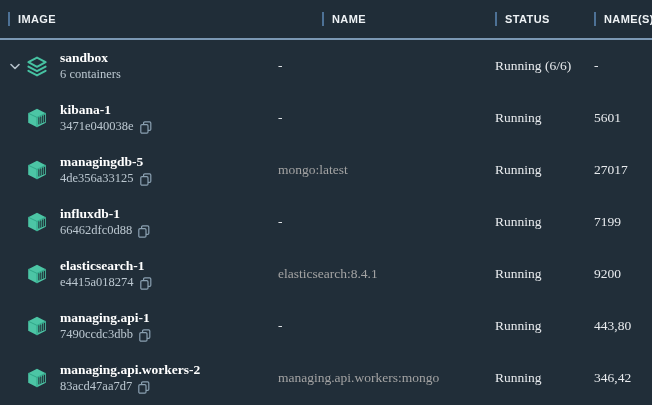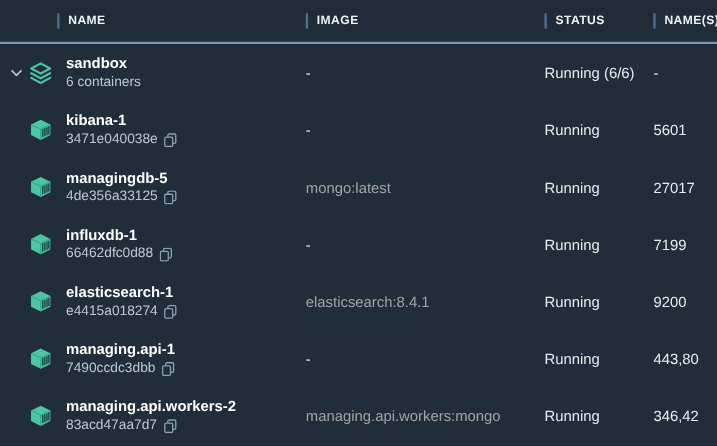--- a/index.html
+++ b/index.html
@@ -37,20 +37,21 @@
     background:#4d7196;
     margin-right:8px;
     flex:0 0 auto;
   }
   
   .row{
     display:grid;
     grid-template-columns:270px 217px 99px 66px;
     height:52px;
     box-sizing:border-box;
+    font-family:Liberation Serif, serif;
   }
   .cell{
     display:flex;align-items:center;
     padding-left:8px;
     box-sizing:border-box;
     font-size:13.5px;
     color:#e8ebee;
     overflow:hidden;
     white-space:nowrap;
   }
@@ -90,27 +91,27 @@
     </g>
     <g id="ic-chevron">
       <polyline points="1,1.5 5,5.5 9,1.5" fill="none" stroke="#b6c2cb" stroke-width="1.6" stroke-linecap="round" stroke-linejoin="round"></polyline>
     </g>
   </defs>
 </svg>
 
 <div class="app">
 
   <div class="table-header">
+    <div class="hcell">
+      <span class="colbar"></span>
+      <span>IMAGE</span>
+    </div>
     <div class="hcell first">
       <span class="colbar"></span>
       <span>NAME</span>
-    </div>
-    <div class="hcell">
-      <span class="colbar"></span>
-      <span>IMAGE</span>
     </div>
     <div class="hcell">
       <span class="colbar"></span>
       <span>STATUS</span>
     </div>
     <div class="hcell">
       <span class="colbar"></span>
       <span>NAME(S)</span>
     </div>
   </div>

